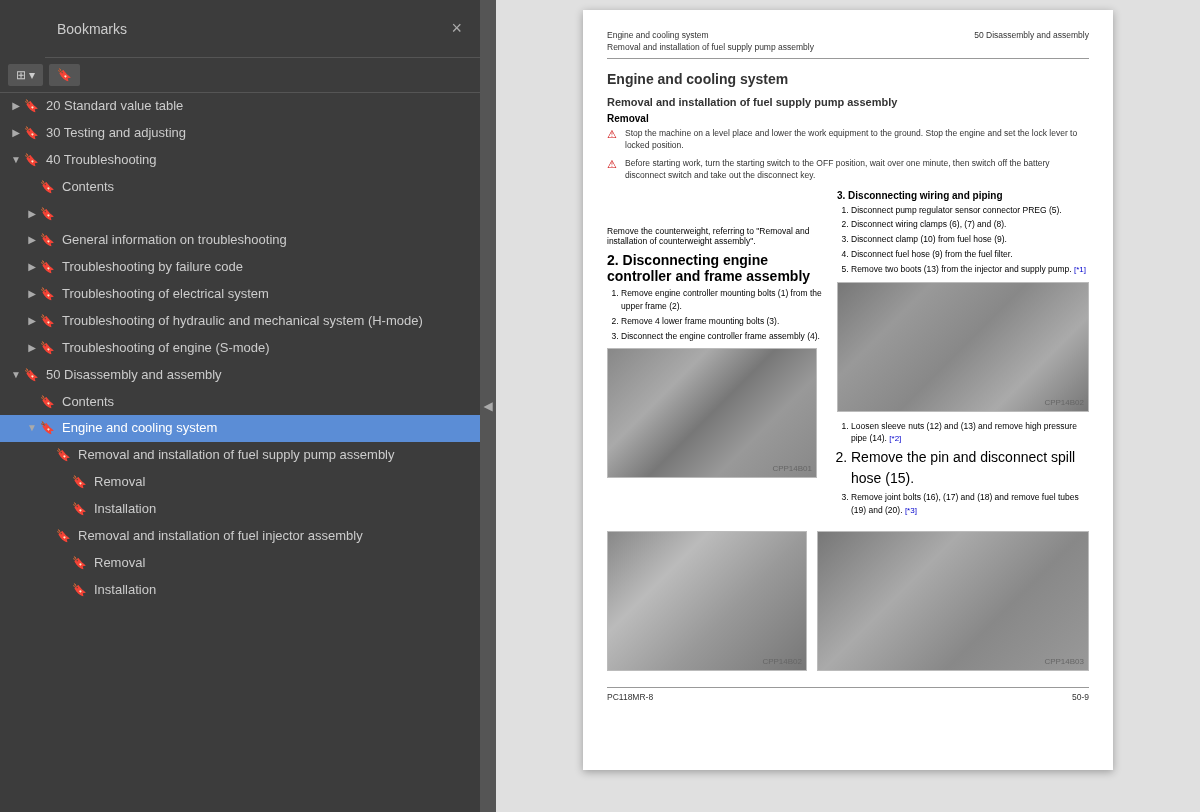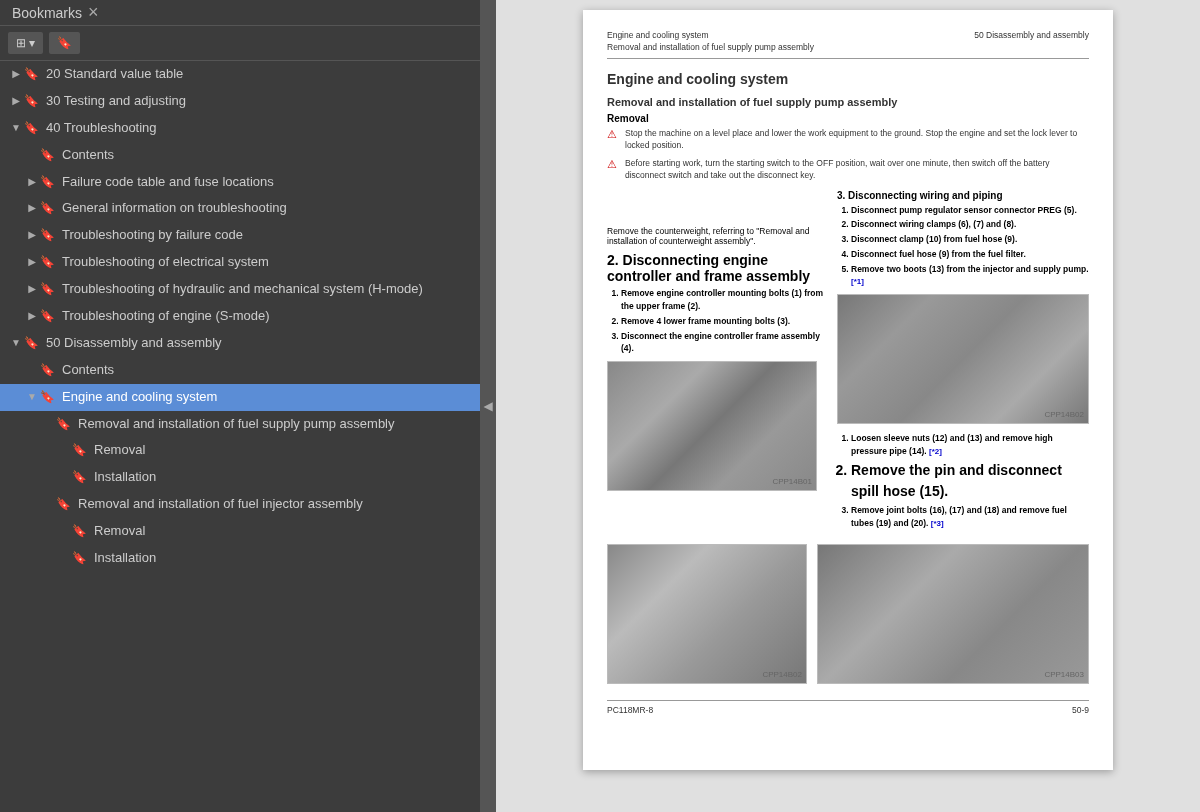--- a/index.html
+++ b/index.html
@@ -12,26 +12,28 @@
       background: #3c3c3c;
       display: flex;
       flex-direction: column;
       height: 812px;
       overflow: hidden;
     }
 
     #bookmarks-header {
       display: flex;
       align-items: center;
-      padding: 0 12px;
+      justify-content: space-between;
+      padding: 16px 12px;
       background: #3c3c3c;
       color: #ccc;
       font-size: 14px;
       font-weight: 500;
       border-bottom: 1px solid #555;
+      margin-left: 45px;
     }
 
     #bookmarks-header-left {
       display: flex;
       align-items: center;
       gap: 8px;
     }
 
     .close-btn {
       color: #aaa;
@@ -230,21 +232,20 @@
       margin-bottom: 2px;
     }
 
     .sub-numbered {
       margin-left: 14px;
     }
 
     .sub-numbered li {
       font-size: 8.5px;
       line-height: 1.5;
-      font-weight: bold;
     }
 
     .doc-two-col {
       display: flex;
       gap: 10px;
       margin-top: 8px;
       align-items: center;
     }
 
     .doc-left-col {
@@ -370,21 +371,20 @@
 
     <div class="tree-item level-1">
       <span class="expand-arrow leaf"></span>
       <span class="bookmark-icon">🔖</span>
       <span class="tree-item-label">Contents</span>
     </div>
 
     <div class="tree-item level-1">
       <span class="expand-arrow collapsed"></span>
       <span class="bookmark-icon">🔖</span>
-      <span class="tree-item-label">Failure code table and fuse locations</span>
     </div>
 
     <div class="tree-item level-1">
       <span class="expand-arrow collapsed"></span>
       <span class="bookmark-icon">🔖</span>
       <span class="tree-item-label">General information on troubleshooting</span>
     </div>
 
     <div class="tree-item level-1">
       <span class="expand-arrow collapsed"></span>

